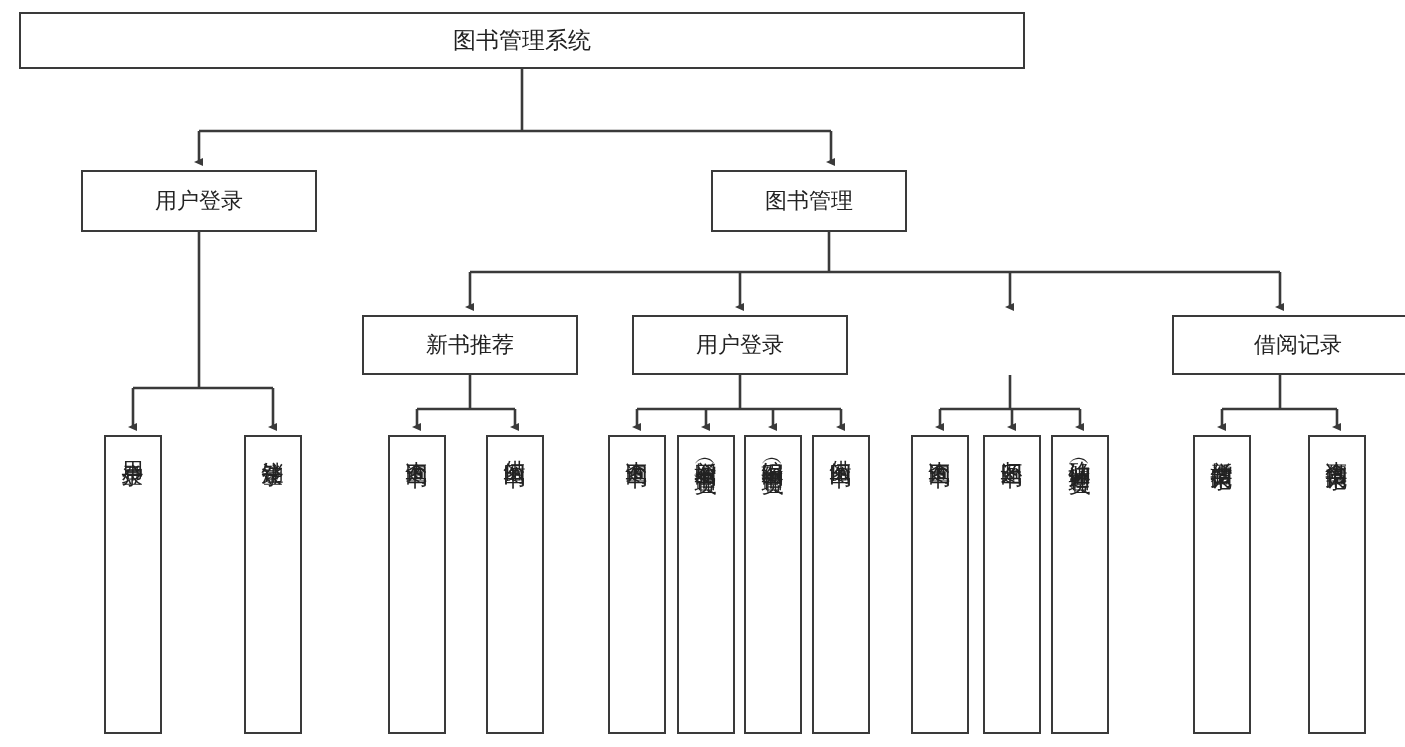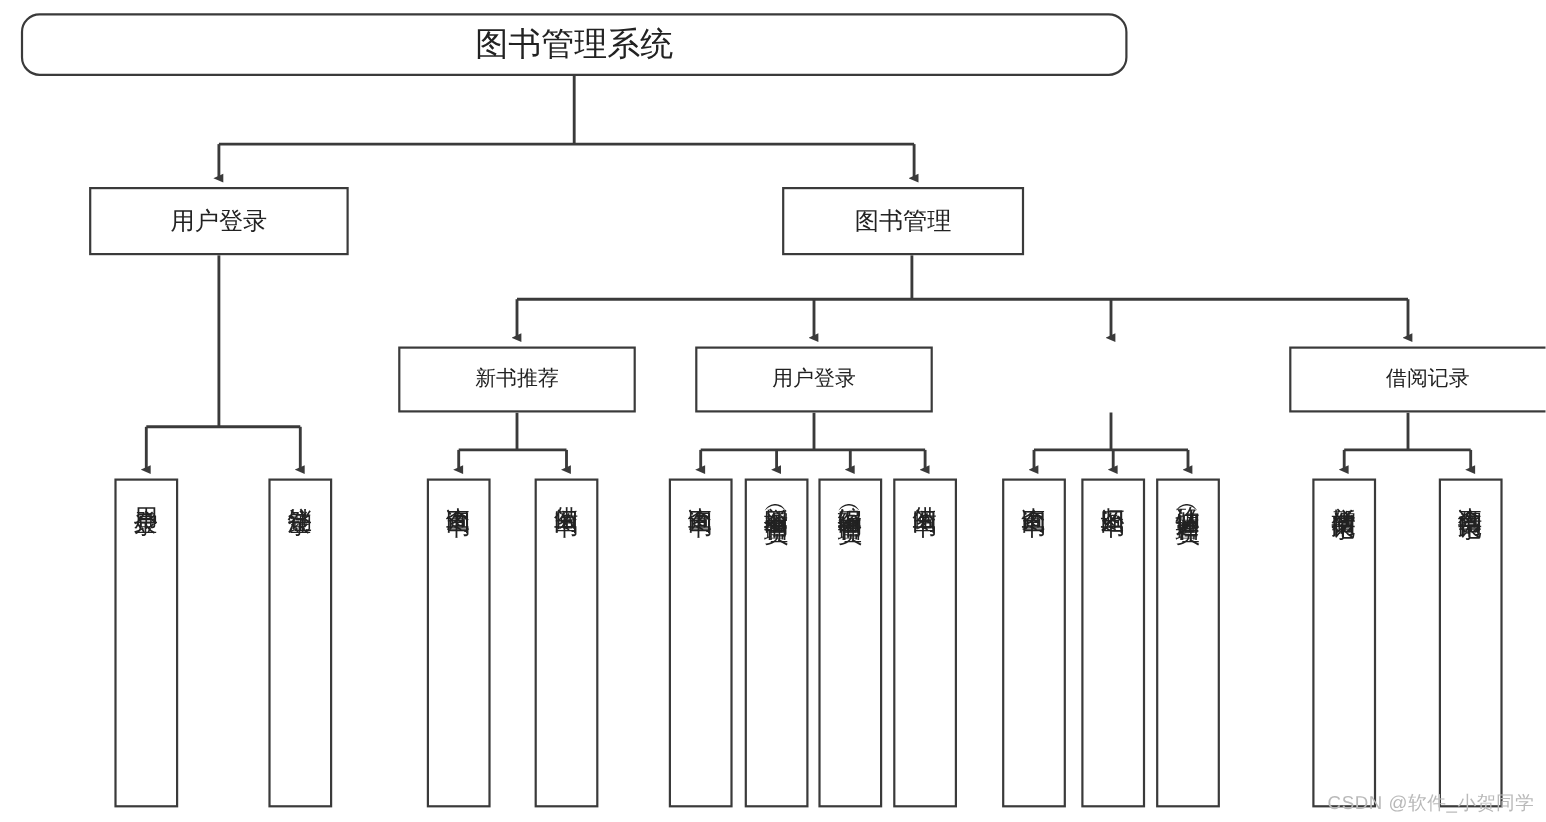--- a/index.html
+++ b/index.html
@@ -32,28 +32,27 @@
     box-sizing: border-box;
     background: #ffffff;
     border: 2px solid #3a3a3a;
     display: flex;
     align-items: center;
     justify-content: center;
     color: #222222;
     line-height: 1.05;
   }
   .node.level-root {
-    font-size: 30px;
-    border-radius: 17px;
+    font-size: 23px;
   }
   .node.level-2 {
     font-size: 22px;
   }
   .node.level-3 {
-    font-size: 19px;
+    font-size: 22px;
   }
   .node.leaf {
     font-size: 22px;
     align-items: flex-start;
     justify-content: center;
     padding-top: 6px;
   }
   .leaf-text {
     writing-mode: vertical-rl;
     text-orientation: upright;
@@ -126,21 +125,21 @@
     </g>
   </svg>
 
   <div class="node level-root" id="node-root" style="left: 19px; top: 12px; width: 1006px; height: 57px;">
     <span>图书管理系统</span>
   </div>
 
   <div class="node level-2" id="node-l2-0" style="left: 81px; top: 170px; width: 236px; height: 62px;">
     <span>用户登录</span>
   </div>
-  <div class="node level-2" id="node-l2-1" style="left: 711px; top: 170px; width: 220px; height: 62px;">
+  <div class="node level-2" id="node-l2-1" style="left: 711px; top: 170px; width: 196px; height: 62px;">
     <span>图书管理</span>
   </div>
 
   <div class="node level-3" id="node-l3-0" style="left: 362px; top: 315px; width: 216px; height: 60px;">
     <span>新书推荐</span>
   </div>
   <div class="node level-3" id="node-l3-1" style="left: 632px; top: 315px; width: 216px; height: 60px;">
     <span>用户登录</span>
   </div>
   <div class="node level-3" id="node-l3-3" style="left: 1172px; top: 315px; width: 252px; height: 60px;">
@@ -180,15 +179,14 @@
   <div class="node leaf" id="leaf-10" style="left: 1051px; top: 435px; width: 58px; height: 299px;">
     <span class="leaf-text">确认归还（管理员）</span>
   </div>
   <div class="node leaf" id="leaf-11" style="left: 1193px; top: 435px; width: 58px; height: 299px;">
     <span class="leaf-text">新增借阅记录</span>
   </div>
   <div class="node leaf" id="leaf-12" style="left: 1308px; top: 435px; width: 58px; height: 299px;">
     <span class="leaf-text">查询借阅记录</span>
   </div>
 
-  <div class="watermark">CSDN @软件_小贺同学</div>
 
 </div>
 
 </body></html>

